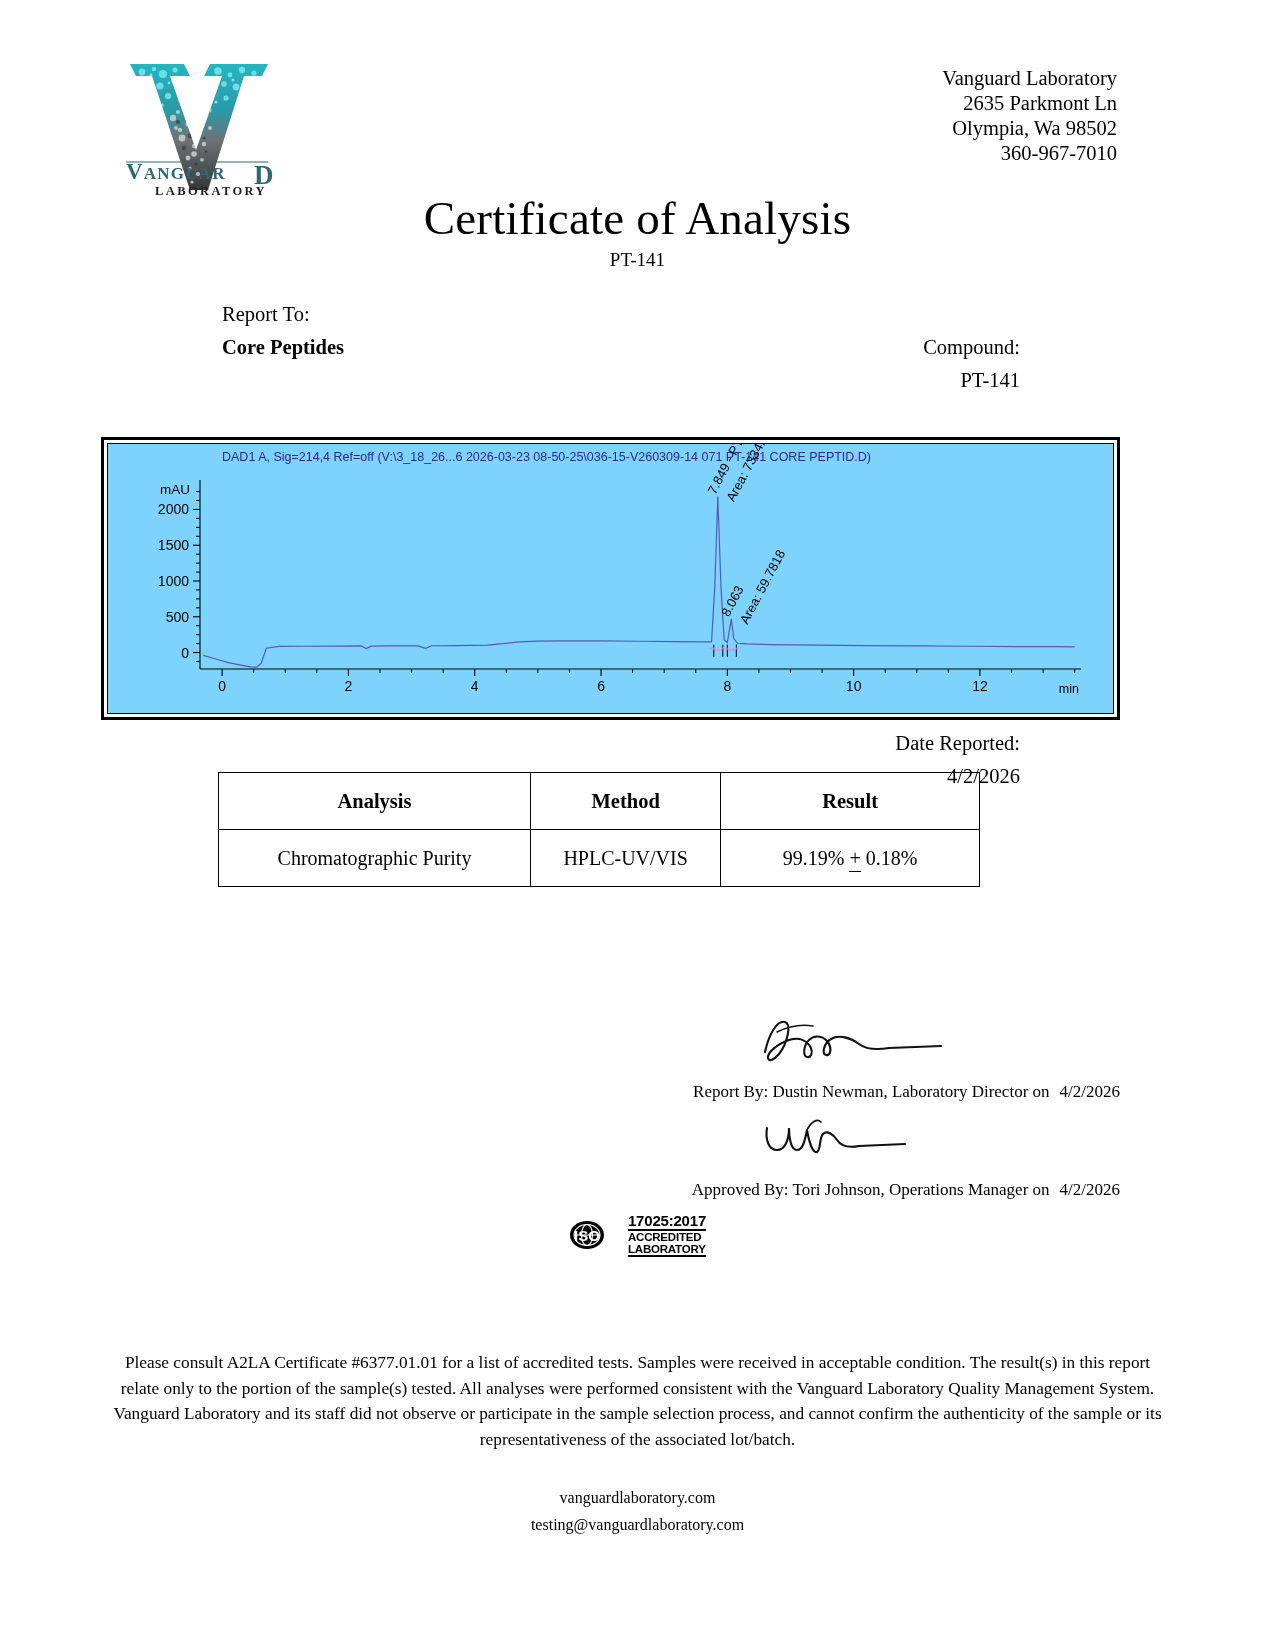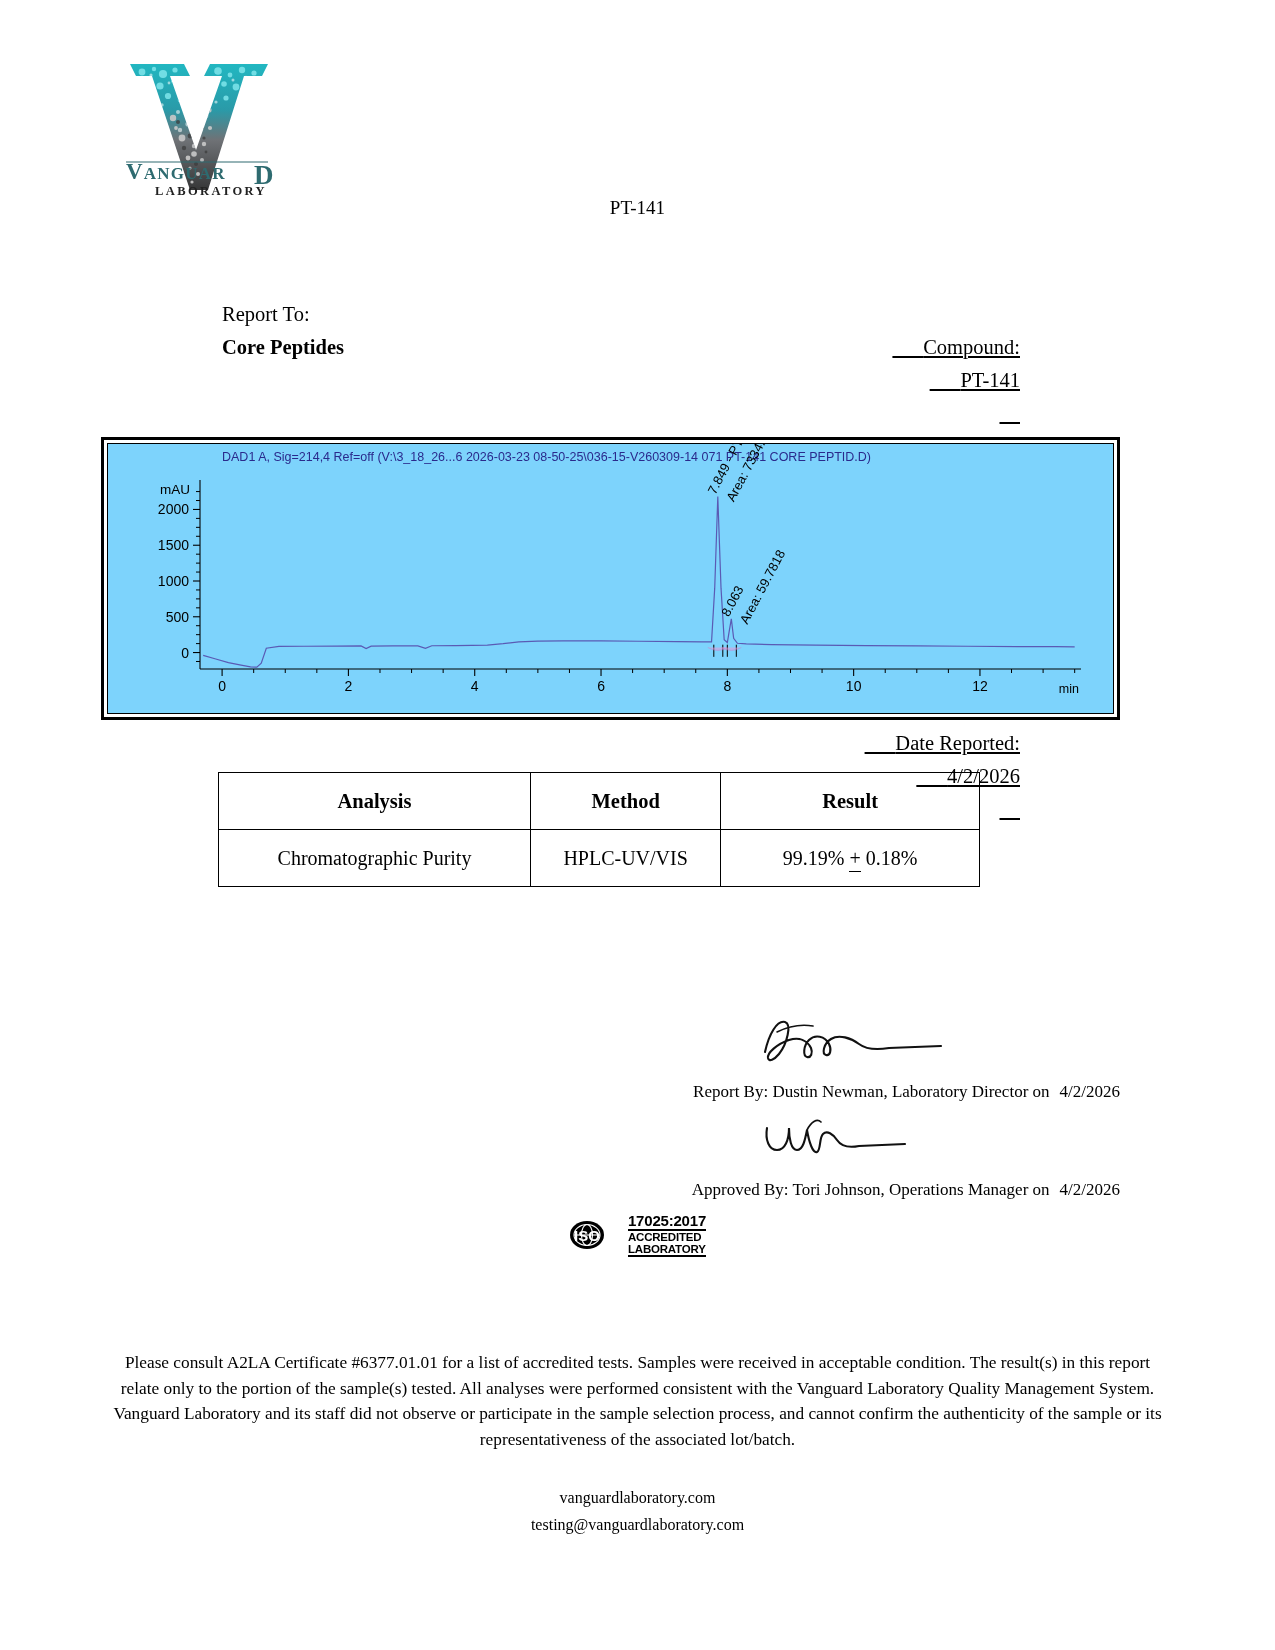--- a/index.html
+++ b/index.html
@@ -75,21 +75,21 @@
   }
   .meta-right {
     position: absolute;
     left: 560px;
     width: 460px;
     top: 0;
     text-align: right;
     font-size: 20.5px;
     line-height: 33px;
   }
-  .meta-right div { white-space: pre; text-decoration: underline; }
+  .meta-right div { white-space: pre; }
 
   
   .chrom-frame {
     position: absolute;
     left: 101px;
     top: 437px;
     width: 1019px;
     height: 283px;
     border: 3px solid #000;
     background: #fff;
@@ -318,23 +318,30 @@
       </g>
       <g>
         <text x="8" y="129" font-family="Liberation Serif, serif" font-size="23" font-weight="bold" letter-spacing="1.2" fill="#2e6b70">V<tspan font-size="17">ANGUAR</tspan></text>
         <text x="136" y="134" font-family="Liberation Serif, serif" font-size="27" font-weight="bold" fill="#2e6b70">D</text>
         <text x="37" y="145" font-family="Liberation Serif, serif" font-size="12.5" font-weight="bold" letter-spacing="2.4" fill="#222">LABORATORY</text>
         <line x1="8" y1="112" x2="150" y2="112" stroke="#2e6b70" stroke-width="1.2"></line>
       </g>
     </svg>
   </div>
 
+  <div class="lab-address">
+    <div>Vanguard Laboratory</div>
+    <div>2635 Parkmont Ln</div>
+    <div>Olympia, Wa 98502</div>
+    <div>360-967-7010</div>
+  </div>
 </div>
 
 <div class="title-block">
+  <div class="doc-title">Certificate of Analysis</div>
   <div class="doc-subtitle">PT-141</div>
 </div>
 
 <div class="meta">
   <div class="report-to">
     <div>Report To:</div>
     <div class="client">Core Peptides</div>
   </div>
   <div class="meta-right">
     <div>

